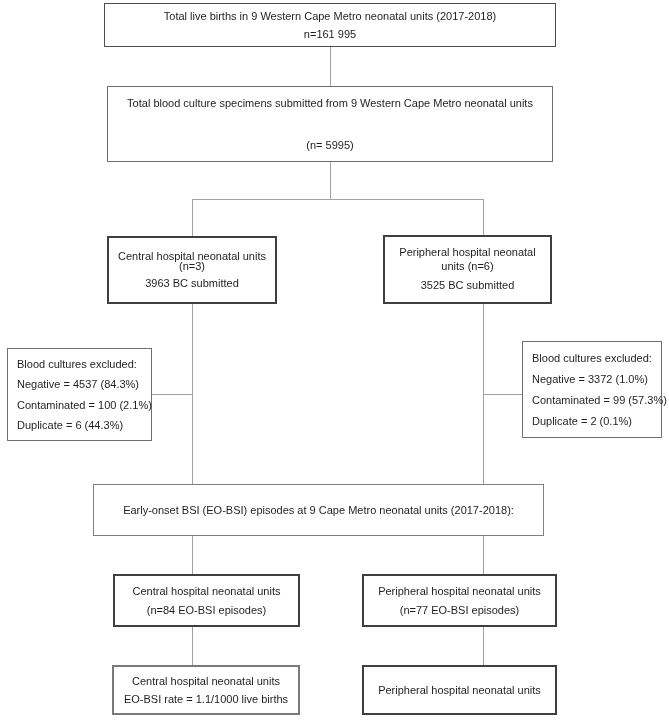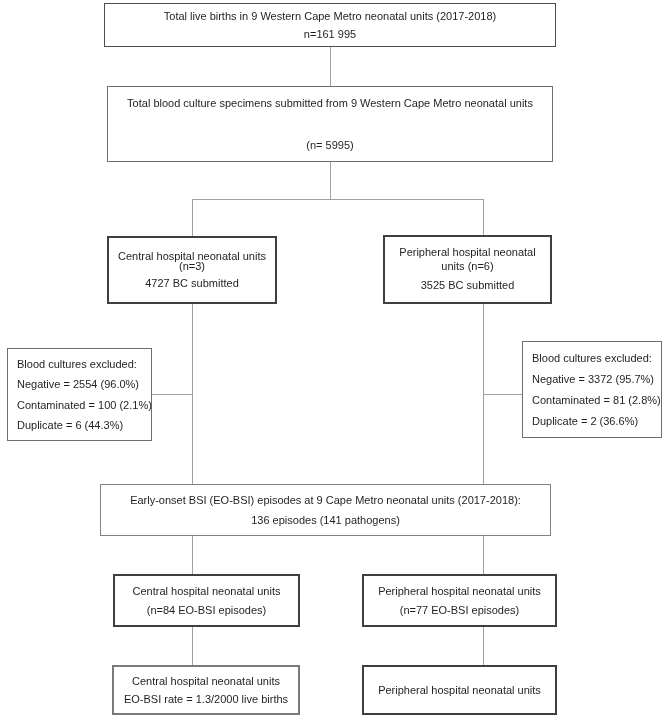--- a/index.html
+++ b/index.html
@@ -61,72 +61,71 @@
   </div>
 
   <div class="conn-v" style="left:330px;top:162px;height:37px;"></div>
   <div class="conn-h" style="left:192px;top:199px;width:292px;"></div>
   <div class="conn-v" style="left:192px;top:199px;height:37px;"></div>
   <div class="conn-v" style="left:483px;top:199px;height:36px;"></div>
 
   <div class="box bold" style="left:107px;top:236px;width:170px;height:68px;padding-top:8px;padding-bottom:10px;">
     <div class="line tight">Central hospital neonatal units</div>
     <div class="line">(n=3)</div>
-    <div class="line">4727 BC submitted</div>
+    <div class="line">3963 BC submitted</div>
   </div>
 
   <div class="box bold" style="left:383px;top:235px;width:169px;height:69px;padding-top:8px;padding-bottom:10px;justify-content:space-between;">
     <div class="line tight">Peripheral hospital neonatal</div>
     <div class="line">units (n=6)</div>
     <div class="line">3525 BC submitted</div>
   </div>
 
   <div class="conn-v" style="left:192px;top:304px;height:180px;"></div>
   <div class="conn-v" style="left:483px;top:304px;height:180px;"></div>
 
   <div class="conn-h" style="left:152px;top:394px;width:40px;"></div>
   <div class="conn-h" style="left:483px;top:394px;width:39px;"></div>
 
   <div class="box light left-align" style="left:7px;top:348px;width:145px;height:93px;">
     <div class="line">Blood cultures excluded:</div>
-    <div class="line">Negative = 2554 (96.0%)</div>
+    <div class="line">Negative = 4537 (84.3%)</div>
     <div class="line">Contaminated = 100 (2.1%)</div>
     <div class="line">Duplicate = 6 (44.3%)</div>
   </div>
 
   <div class="box light left-align" style="left:522px;top:341px;width:140px;height:97px;">
     <div class="line">Blood cultures excluded:</div>
-    <div class="line">Negative = 3372 (95.7%)</div>
-    <div class="line">Contaminated = 81 (2.8%)</div>
-    <div class="line">Duplicate = 2 (36.6%)</div>
+    <div class="line">Negative = 3372 (1.0%)</div>
+    <div class="line">Contaminated = 99 (57.3%)</div>
+    <div class="line">Duplicate = 2 (0.1%)</div>
   </div>
 
-  <div class="box light" style="left:100px;top:484px;width:451px;height:52px;border-color:#808080;text-align:right;">
+  <div class="box light" style="left:93px;top:484px;width:451px;height:52px;border-color:#808080;text-align:right;">
     <div class="line">Early-onset BSI (EO-BSI) episodes at 9 Cape Metro neonatal units (2017-2018):</div>
-    <div class="line">136 episodes (141 pathogens)</div>
   </div>
 
   <div class="conn-v" style="left:192px;top:536px;height:38px;"></div>
   <div class="conn-v" style="left:483px;top:536px;height:38px;"></div>
 
   <div class="box bold" style="left:113px;top:574px;width:187px;height:53px;">
     <div class="line">Central hospital neonatal units</div>
     <div class="line">(n=84 EO-BSI episodes)</div>
   </div>
 
   <div class="box bold" style="left:362px;top:574px;width:195px;height:53px;">
     <div class="line">Peripheral hospital neonatal units</div>
     <div class="line">(n=77 EO-BSI episodes)</div>
   </div>
 
   <div class="conn-v" style="left:192px;top:627px;height:38px;"></div>
   <div class="conn-v" style="left:483px;top:627px;height:38px;"></div>
 
   <div class="box gray-bold" style="left:112px;top:665px;width:188px;height:50px;">
     <div class="line">Central hospital neonatal units</div>
-    <div class="line">EO-BSI rate = 1.3/2000 live births</div>
+    <div class="line">EO-BSI rate = 1.1/1000 live births</div>
   </div>
 
   <div class="box bold" style="left:362px;top:665px;width:195px;height:50px;">
     <div class="line">Peripheral hospital neonatal units</div>
   </div>
 
 </div>
 
 </body></html>

